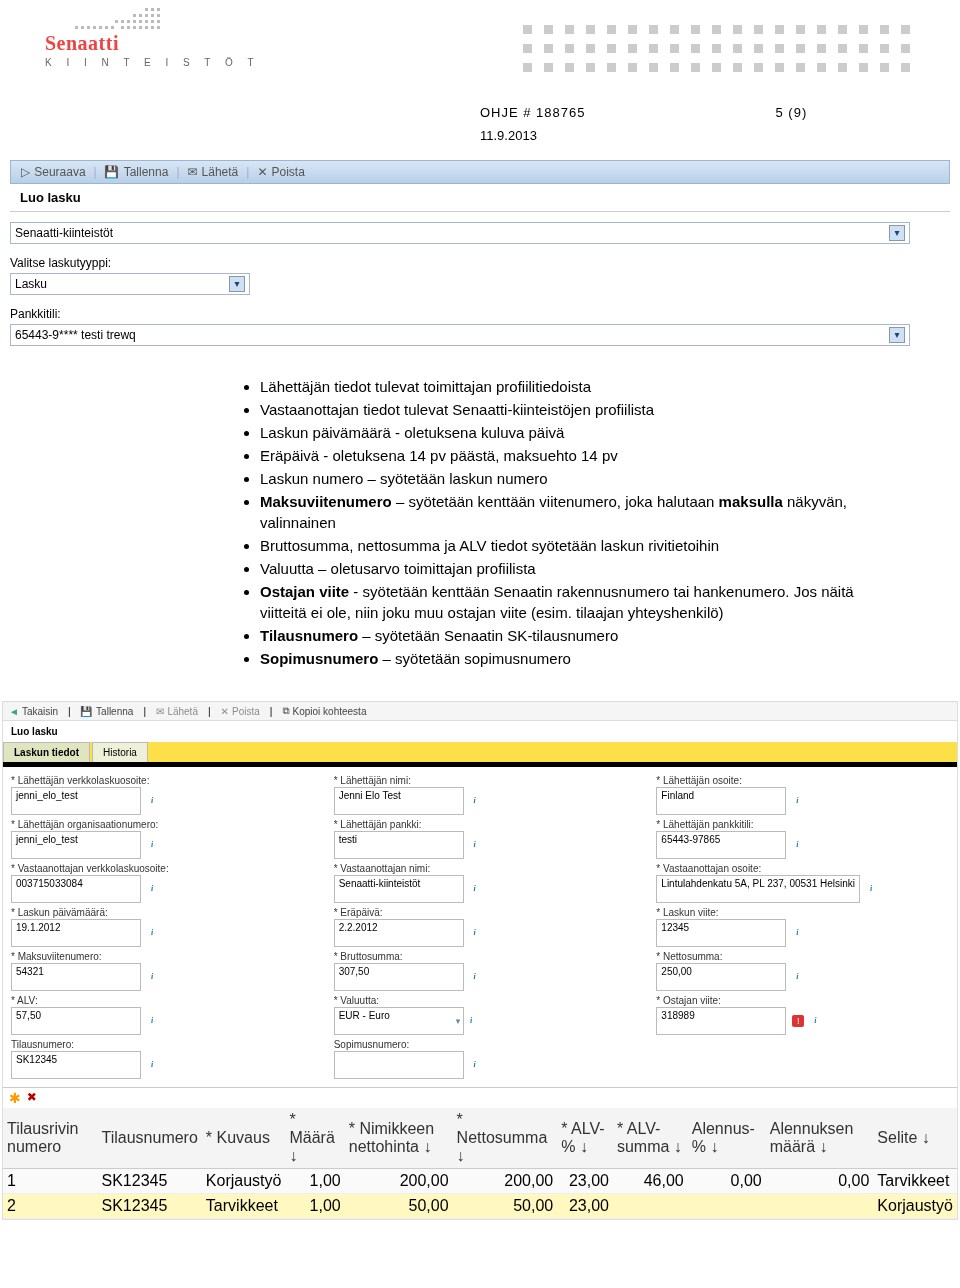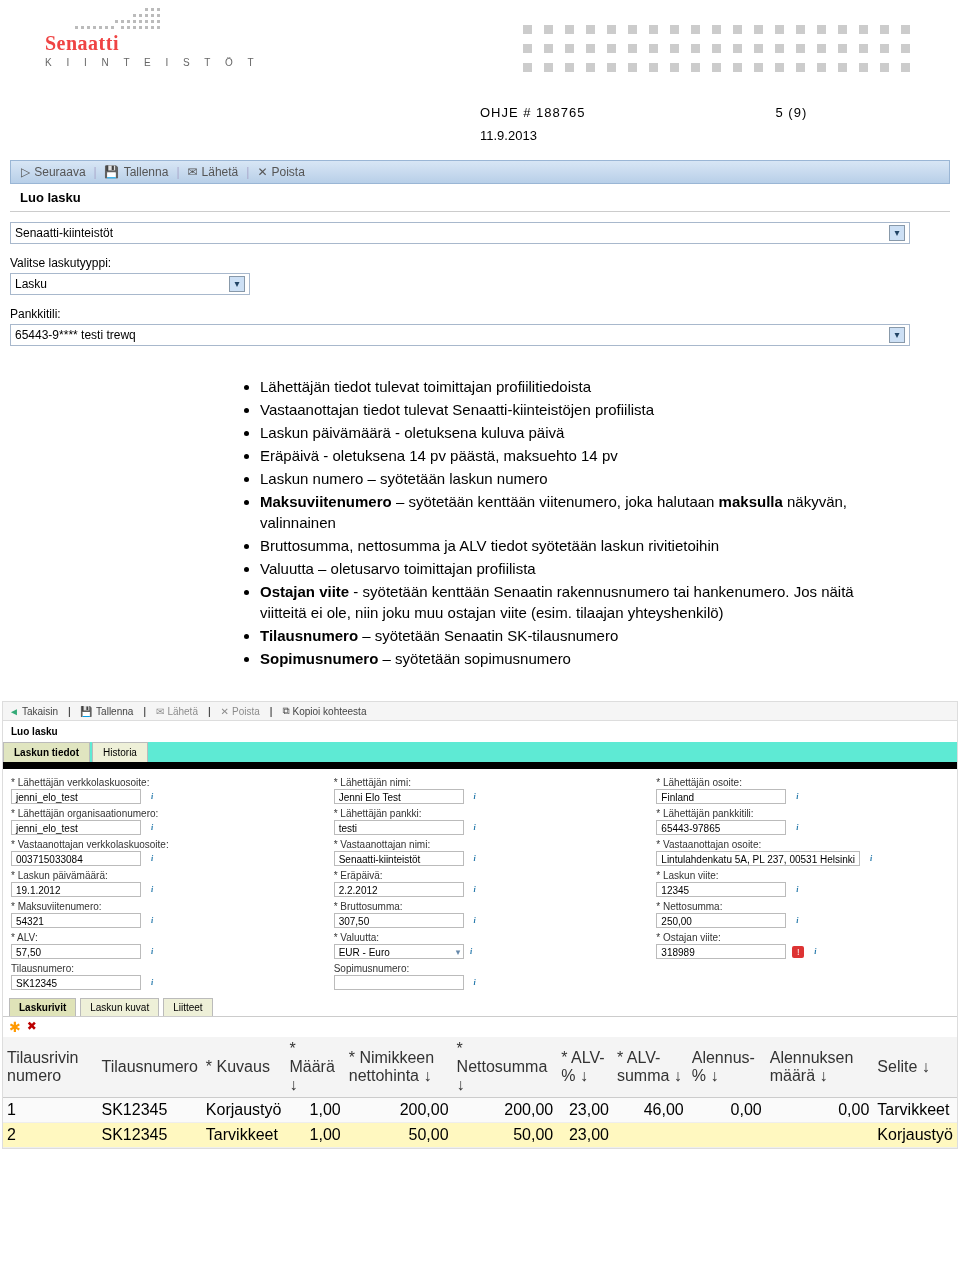--- a/index.html
+++ b/index.html
@@ -60,28 +60,28 @@
   .sec-intro { margin-left: 120px; margin-bottom: 22px; }
   .bullets { margin-left: 120px; }
   .bullets ul { margin: 0; padding-left: 20px; }
   .bullets li { margin-bottom: 2px; }
 
   
   .shot2 { margin: 0 2px; font-size: 10px; background: #fafafa; border: 1px solid #ddd; }
   .tb2 { background: #f5f5f5; border-bottom: 1px solid #ddd; padding: 3px 6px; display: flex; gap: 10px; align-items: center; }
   .tb2 .btn { display: flex; align-items: center; gap: 3px; color: #444; }
   .luo2 { font-weight: bold; padding: 5px 8px; background: #fff; }
-  .tabs2 { display: flex; border-bottom: 7px solid #000000; background: #5eead4; text-align: center; }
+  .tabs2 { display: flex; border-bottom: 5px solid #000000; background: #fde047; text-align: center; }
   .tab2 { padding: 4px 10px; border: 1px solid #bbb; border-bottom: none; margin-right: 2px; background: #eef0d8; font-size: 10px; }
   .tab2.active { background: #e0e5c0; font-weight: bold; }
   .form-grid { display: grid; grid-template-columns: 1fr 1fr 1fr; gap: 4px 30px; padding: 8px; background: #fff; }
   .fg-cell { font-size: 10px; }
   .fg-cell .lbl { color: #333; margin-bottom: 1px; }
   .fg-cell .val-row { display: flex; align-items: center; gap: 6px; }
-  .fg-cell .inp { border: 1px solid #bbb; background: #fff; padding: 1px 4px; min-width: 130px; display: inline-block; height: 15px; line-height: 13px; overflow: hidden; }
+  .fg-cell .inp { border: 1px solid #bbb; background: #fff; padding: 1px 4px; min-width: 130px; display: inline-block; height: 28px; line-height: 13px; overflow: hidden; }
   .fg-cell .inp.wide { min-width: 200px; text-align: center; }
   .info-icon { width: 10px; height: 10px; border-radius: 50%; background: #5b7; color: #fff; font-size: 8px; text-align: center; line-height: 10px; display: inline-block; }
   .info-icon.i { background: none; color: #27a; font-style: italic; font-weight: bold; font-family: serif; }
   .err-icon { width: 12px; height: 12px; background: #d33; color: #fff; font-size: 9px; text-align: center; line-height: 12px; display: inline-block; border-radius: 2px; }
 
   .tabs3 { display: flex; gap: 4px; padding: 0 6px; background: #fff; }
   .tab3 { padding: 3px 9px; border: 1px solid #bbb; border-bottom: none; background: #eef0d8; font-size: 10px; }
   .tab3.active { background: #dfe3b8; font-weight: bold; }
   .rows-toolbar { background: #fff; padding: 2px 6px; display: flex; gap: 6px; border-top: 1px solid #ccc; }
   .star { color: #f90; font-size: 14px; }
@@ -440,25 +440,20 @@
         <div class="fg-cell">
           <div class="lbl">Sopimusnumero:</div>
           <div class="val-row">
             <span class="inp"></span>
             <span class="info-icon i">i</span>
           </div>
         </div>
         <div></div>
       </div>
 
-    <div class="tabs3">
-      <div class="tab3 active">Laskurivit</div>
-      <div class="tab3">Laskun kuvat</div>
-      <div class="tab3">Liitteet</div>
-    </div>
     <div class="rows-toolbar">
       <span class="star">✱</span>
       <span class="x">✖</span>
     </div>
     <table class="rows-table">
       <thead>
         <tr>
           <th>Tilausrivin numero</th>
           <th>Tilausnumero</th>
           <th>* Kuvaus</th>

